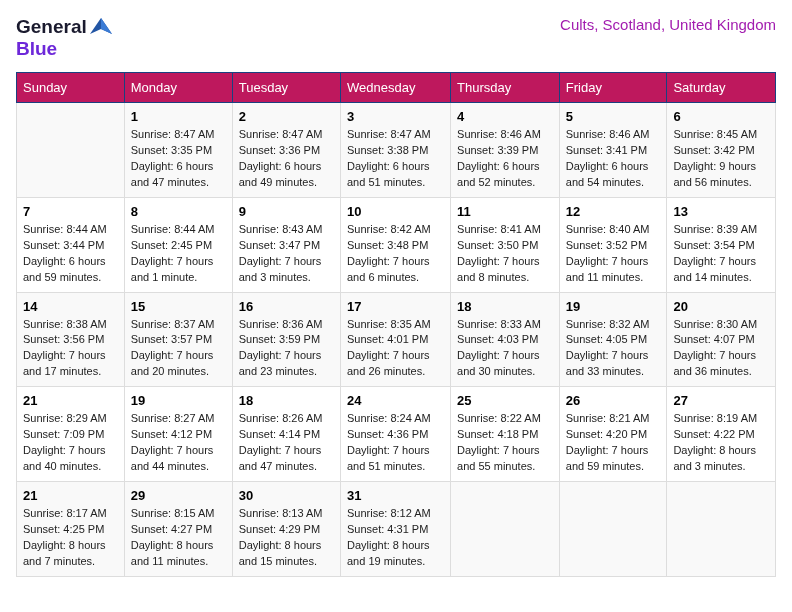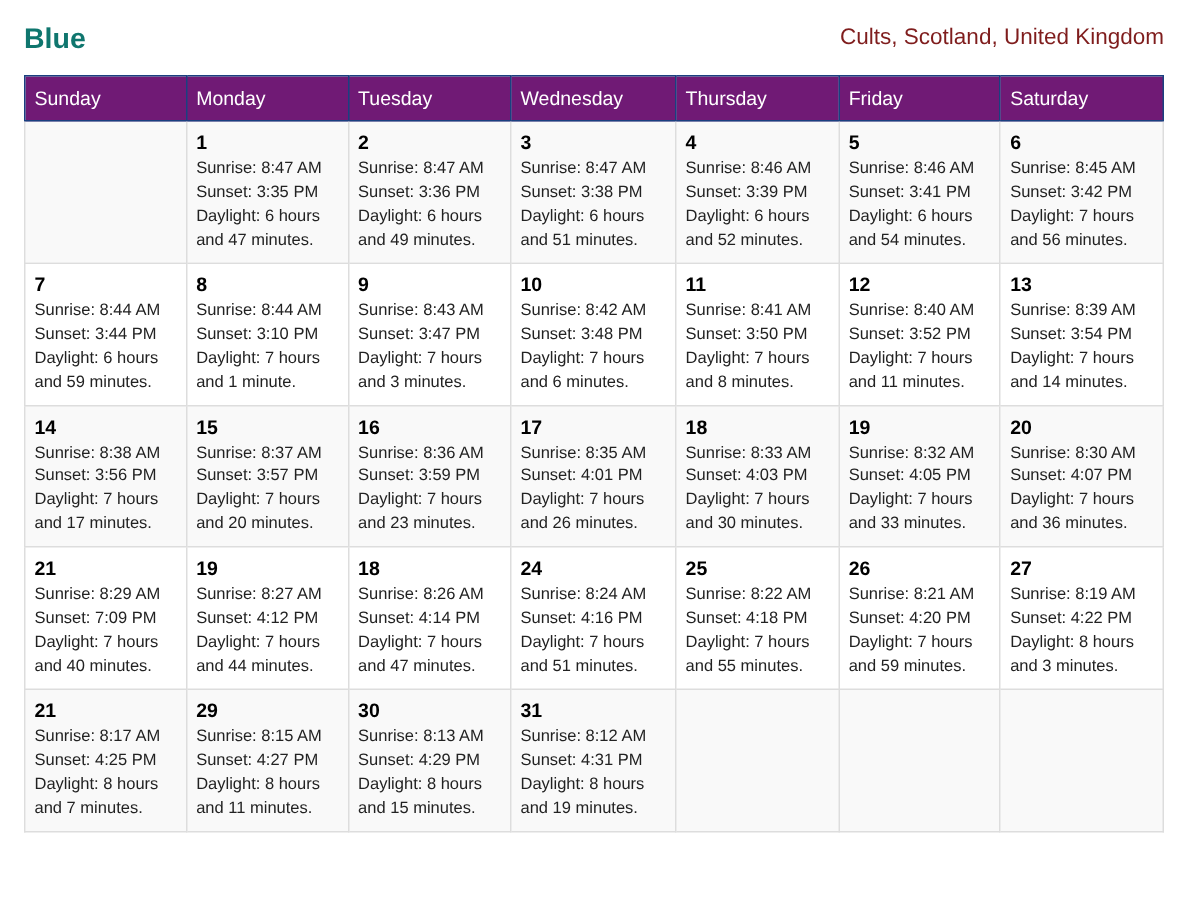--- a/index.html
+++ b/index.html
@@ -24,29 +24,29 @@
     .title-section {
       text-align: right;
     }
     .month-title {
       font-size: 32px;
       font-weight: normal;
       color: #222;
     }
     .location {
       font-size: 15px;
-      color: #7f1d1d;
+      color: #a21caf;
     }
     table {
       width: 100%;
       border-collapse: collapse;
       font-size: 11px;
     }
     thead tr {
-      background-color: #701a75;
+      background-color: #be185d;
       color: #fff;
     }
     thead th {
       padding: 7px 6px;
       text-align: left;
       font-size: 13px;
       font-weight: normal;
       border: 1px solid #1a4080;
     }
     tbody tr {
@@ -71,32 +71,39 @@
     .day-info {
       font-size: 11px;
       color: #222;
       line-height: 1.45;
     }
     .logo-row {
       display: flex;
       align-items: center;
     }
     .logo-text-general { color: #1a1a2e; font-size: 19px; font-weight: bold; }
-    .logo-text-blue { color: #0f766e; font-size: 19px; font-weight: bold; }
+    .logo-text-blue { color: #6d28d9; font-size: 19px; font-weight: bold; }
     
     .bird-shape {
       margin-left: 3px;
       margin-bottom: 2px;
     }
   </style>
 </head>
 <body>
 
 <div class="header">
   <div class="logo">
+    <div class="logo-row">
+      <span class="logo-text-general">General</span>
+      <svg class="bird-shape" width="22" height="18" viewBox="0 0 22 18">
+        <polygon points="11,1 22,17 11,12 0,17" fill="#2255a4"></polygon>
+        <polygon points="11,1 22,17 11,12" fill="#3a7bd5"></polygon>
+      </svg>
+    </div>
     <div>
       <span class="logo-text-blue">Blue</span>
     </div>
   </div>
   <div class="title-section">
     <div class="location">Cults, Scotland, United Kingdom</div>
   </div>
 </div>
 
 <table>
@@ -129,31 +136,31 @@
         <td>
           <span class="day-number">4</span>
           <div class="day-info"><span>Sunrise: 8:46 AM</span><br><span>Sunset: 3:39 PM</span><br><span>Daylight: 6 hours and 52 minutes.</span></div>
         </td>
         <td>
           <span class="day-number">5</span>
           <div class="day-info"><span>Sunrise: 8:46 AM</span><br><span>Sunset: 3:41 PM</span><br><span>Daylight: 6 hours and 54 minutes.</span></div>
         </td>
         <td>
           <span class="day-number">6</span>
-          <div class="day-info"><span>Sunrise: 8:45 AM</span><br><span>Sunset: 3:42 PM</span><br><span>Daylight: 7 hours and 56 minutes.</span></div>
+          <div class="day-info"><span>Sunrise: 8:45 AM</span><br><span>Sunset: 3:42 PM</span><br><span>Daylight: 9 hours and 56 minutes.</span></div>
         </td>
       </tr>
       <tr>
         <td>
           <span class="day-number">7</span>
           <div class="day-info"><span>Sunrise: 8:44 AM</span><br><span>Sunset: 3:44 PM</span><br><span>Daylight: 6 hours and 59 minutes.</span></div>
         </td>
         <td>
           <span class="day-number">8</span>
-          <div class="day-info"><span>Sunrise: 8:44 AM</span><br><span>Sunset: 3:10 PM</span><br><span>Daylight: 7 hours and 1 minute.</span></div>
+          <div class="day-info"><span>Sunrise: 8:44 AM</span><br><span>Sunset: 2:45 PM</span><br><span>Daylight: 7 hours and 1 minute.</span></div>
         </td>
         <td>
           <span class="day-number">9</span>
           <div class="day-info"><span>Sunrise: 8:43 AM</span><br><span>Sunset: 3:47 PM</span><br><span>Daylight: 7 hours and 3 minutes.</span></div>
         </td>
         <td>
           <span class="day-number">10</span>
           <div class="day-info"><span>Sunrise: 8:42 AM</span><br><span>Sunset: 3:48 PM</span><br><span>Daylight: 7 hours and 6 minutes.</span></div>
         </td>
         <td>
@@ -207,21 +214,21 @@
         <td>
           <span class="day-number">19</span>
           <div class="day-info"><span>Sunrise: 8:27 AM</span><br><span>Sunset: 4:12 PM</span><br><span>Daylight: 7 hours and 44 minutes.</span></div>
         </td>
         <td>
           <span class="day-number">18</span>
           <div class="day-info"><span>Sunrise: 8:26 AM</span><br><span>Sunset: 4:14 PM</span><br><span>Daylight: 7 hours and 47 minutes.</span></div>
         </td>
         <td>
           <span class="day-number">24</span>
-          <div class="day-info"><span>Sunrise: 8:24 AM</span><br><span>Sunset: 4:16 PM</span><br><span>Daylight: 7 hours and 51 minutes.</span></div>
+          <div class="day-info"><span>Sunrise: 8:24 AM</span><br><span>Sunset: 4:36 PM</span><br><span>Daylight: 7 hours and 51 minutes.</span></div>
         </td>
         <td>
           <span class="day-number">25</span>
           <div class="day-info"><span>Sunrise: 8:22 AM</span><br><span>Sunset: 4:18 PM</span><br><span>Daylight: 7 hours and 55 minutes.</span></div>
         </td>
         <td>
           <span class="day-number">26</span>
           <div class="day-info"><span>Sunrise: 8:21 AM</span><br><span>Sunset: 4:20 PM</span><br><span>Daylight: 7 hours and 59 minutes.</span></div>
         </td>
         <td>

